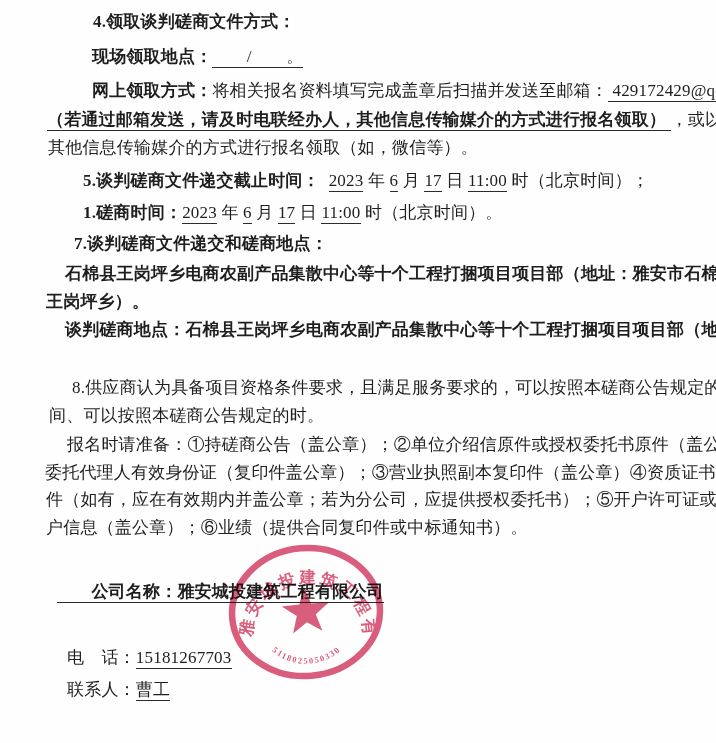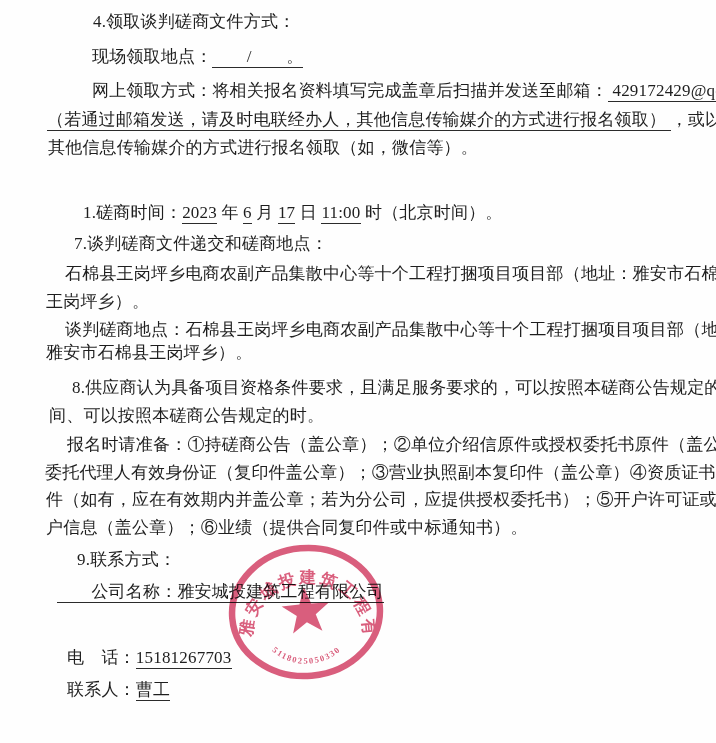--- a/index.html
+++ b/index.html
@@ -11,21 +11,21 @@
     font-family:"Liberation Serif","DejaVu Serif",serif;
     color:#1e1e1e;
   }
   .line{
     position:absolute;
     font-size:17px;
     line-height:24px;
     white-space:pre;
     letter-spacing:0.2px;
   }
-  .b{font-weight:normal;}
+  .b{font-weight:bold;}
   .u{border-bottom:1.2px solid #2b2b2b;padding-bottom:1px;}
   .seal{
     position:absolute;
     left:222px;top:540px;
     width:168px;height:150px;
     mix-blend-mode:multiply;
     opacity:0.88;
   }
   .seal text{
     font-family:"Liberation Serif","DejaVu Serif",serif;
@@ -42,40 +42,39 @@
   <div class="line b" style="top:10px;left:93px"><span>4.领取谈判磋商文件方式：</span></div>
 
   <div class="line" style="top:45px;left:92px"><span class="b">现场领取地点：</span><span class="u">　　/　　。</span></div>
 
   <div class="line" style="top:79px;left:92px"><span class="b">网上领取方式：</span><span>将相关报名资料填写完成盖章后扫描并发送至邮箱：</span><span class="u"> 429172429@qq.com</span></div>
 
   <div class="line" style="top:108px;left:47px"><span class="b u">（若通过邮箱发送，请及时电联经办人，其他信息传输媒介的方式进行报名领取） </span><span>，或以</span></div>
 
   <div class="line" style="top:136px;left:48px"><span>其他信息传输媒介的方式进行报名领取（如，微信等）。</span></div>
 
+  <div class="line" style="top:169px;left:83px"><span class="b">5.谈判磋商文件递交截止时间：</span><span>  </span><span class="u">2023</span><span> 年 </span><span class="u">6</span><span> 月 </span><span class="u">17</span><span> 日 </span><span class="u">11:00</span><span> 时（北京时间）；</span></div>
 
   <div class="line" style="top:201px;left:83px"><span class="b">1.磋商时间：</span><span class="u">2023</span><span> 年 </span><span class="u">6</span><span> 月 </span><span class="u">17</span><span> 日 </span><span class="u">11:00</span><span> 时（北京时间）。</span></div>
 
   <div class="line b" style="top:232px;left:74px"><span>7.谈判磋商文件递交和磋商地点：</span></div>
 
   <div class="line b" style="top:262px;left:65px"><span>石棉县王岗坪乡电商农副产品集散中心等十个工程打捆项目项目部（地址：雅安市石棉县</span></div>
   <div class="line b" style="top:290px;left:46px"><span>王岗坪乡）。</span></div>
 
   <div class="line b" style="top:318px;left:65px"><span>谈判磋商地点：石棉县王岗坪乡电商农副产品集散中心等十个工程打捆项目项目部（地址：</span></div>
-  <div class="line b" style="top:341px;left:46px"><span>雅安市石棉县王岗坪乡）。</span></div>
 
   <div class="line" style="top:376px;left:72px"><span>8.供应商认为具备项目资格条件要求，且满足服务要求的，可以按照本磋商公告规定的时</span></div>
   <div class="line" style="top:404px;left:49px"><span>间、可以按照本磋商公告规定的时。</span></div>
 
   <div class="line" style="top:433px;left:67px"><span>报名时请准备：①持磋商公告（盖公章）；②单位介绍信原件或授权委托书原件（盖公章）、</span></div>
   <div class="line" style="top:461px;left:45px"><span>委托代理人有效身份证（复印件盖公章）；③营业执照副本复印件（盖公章）④资质证书复印</span></div>
   <div class="line" style="top:488px;left:46px"><span>件（如有，应在有效期内并盖公章；若为分公司，应提供授权委托书）；⑤开户许可证或基本</span></div>
   <div class="line" style="top:516px;left:46px"><span>户信息（盖公章）；⑥业绩（提供合同复印件或中标通知书）。</span></div>
 
-  <div class="line b" style="top:548px;left:77px"><span>9.联系方式：</span></div>
 
   <div class="line" style="top:580px;left:57px"><span class="b u">　　公司名称：雅安城投建筑工程有限公司</span></div>
 
 
   <div class="line" style="top:646px;left:67px"><span>电　话：</span><span class="u">15181267703</span></div>
 
   <div class="line" style="top:678px;left:67px"><span>联系人：</span><span class="u">曹工</span></div>
 
   <svg class="seal" viewBox="0 0 168 146">
     <defs>

